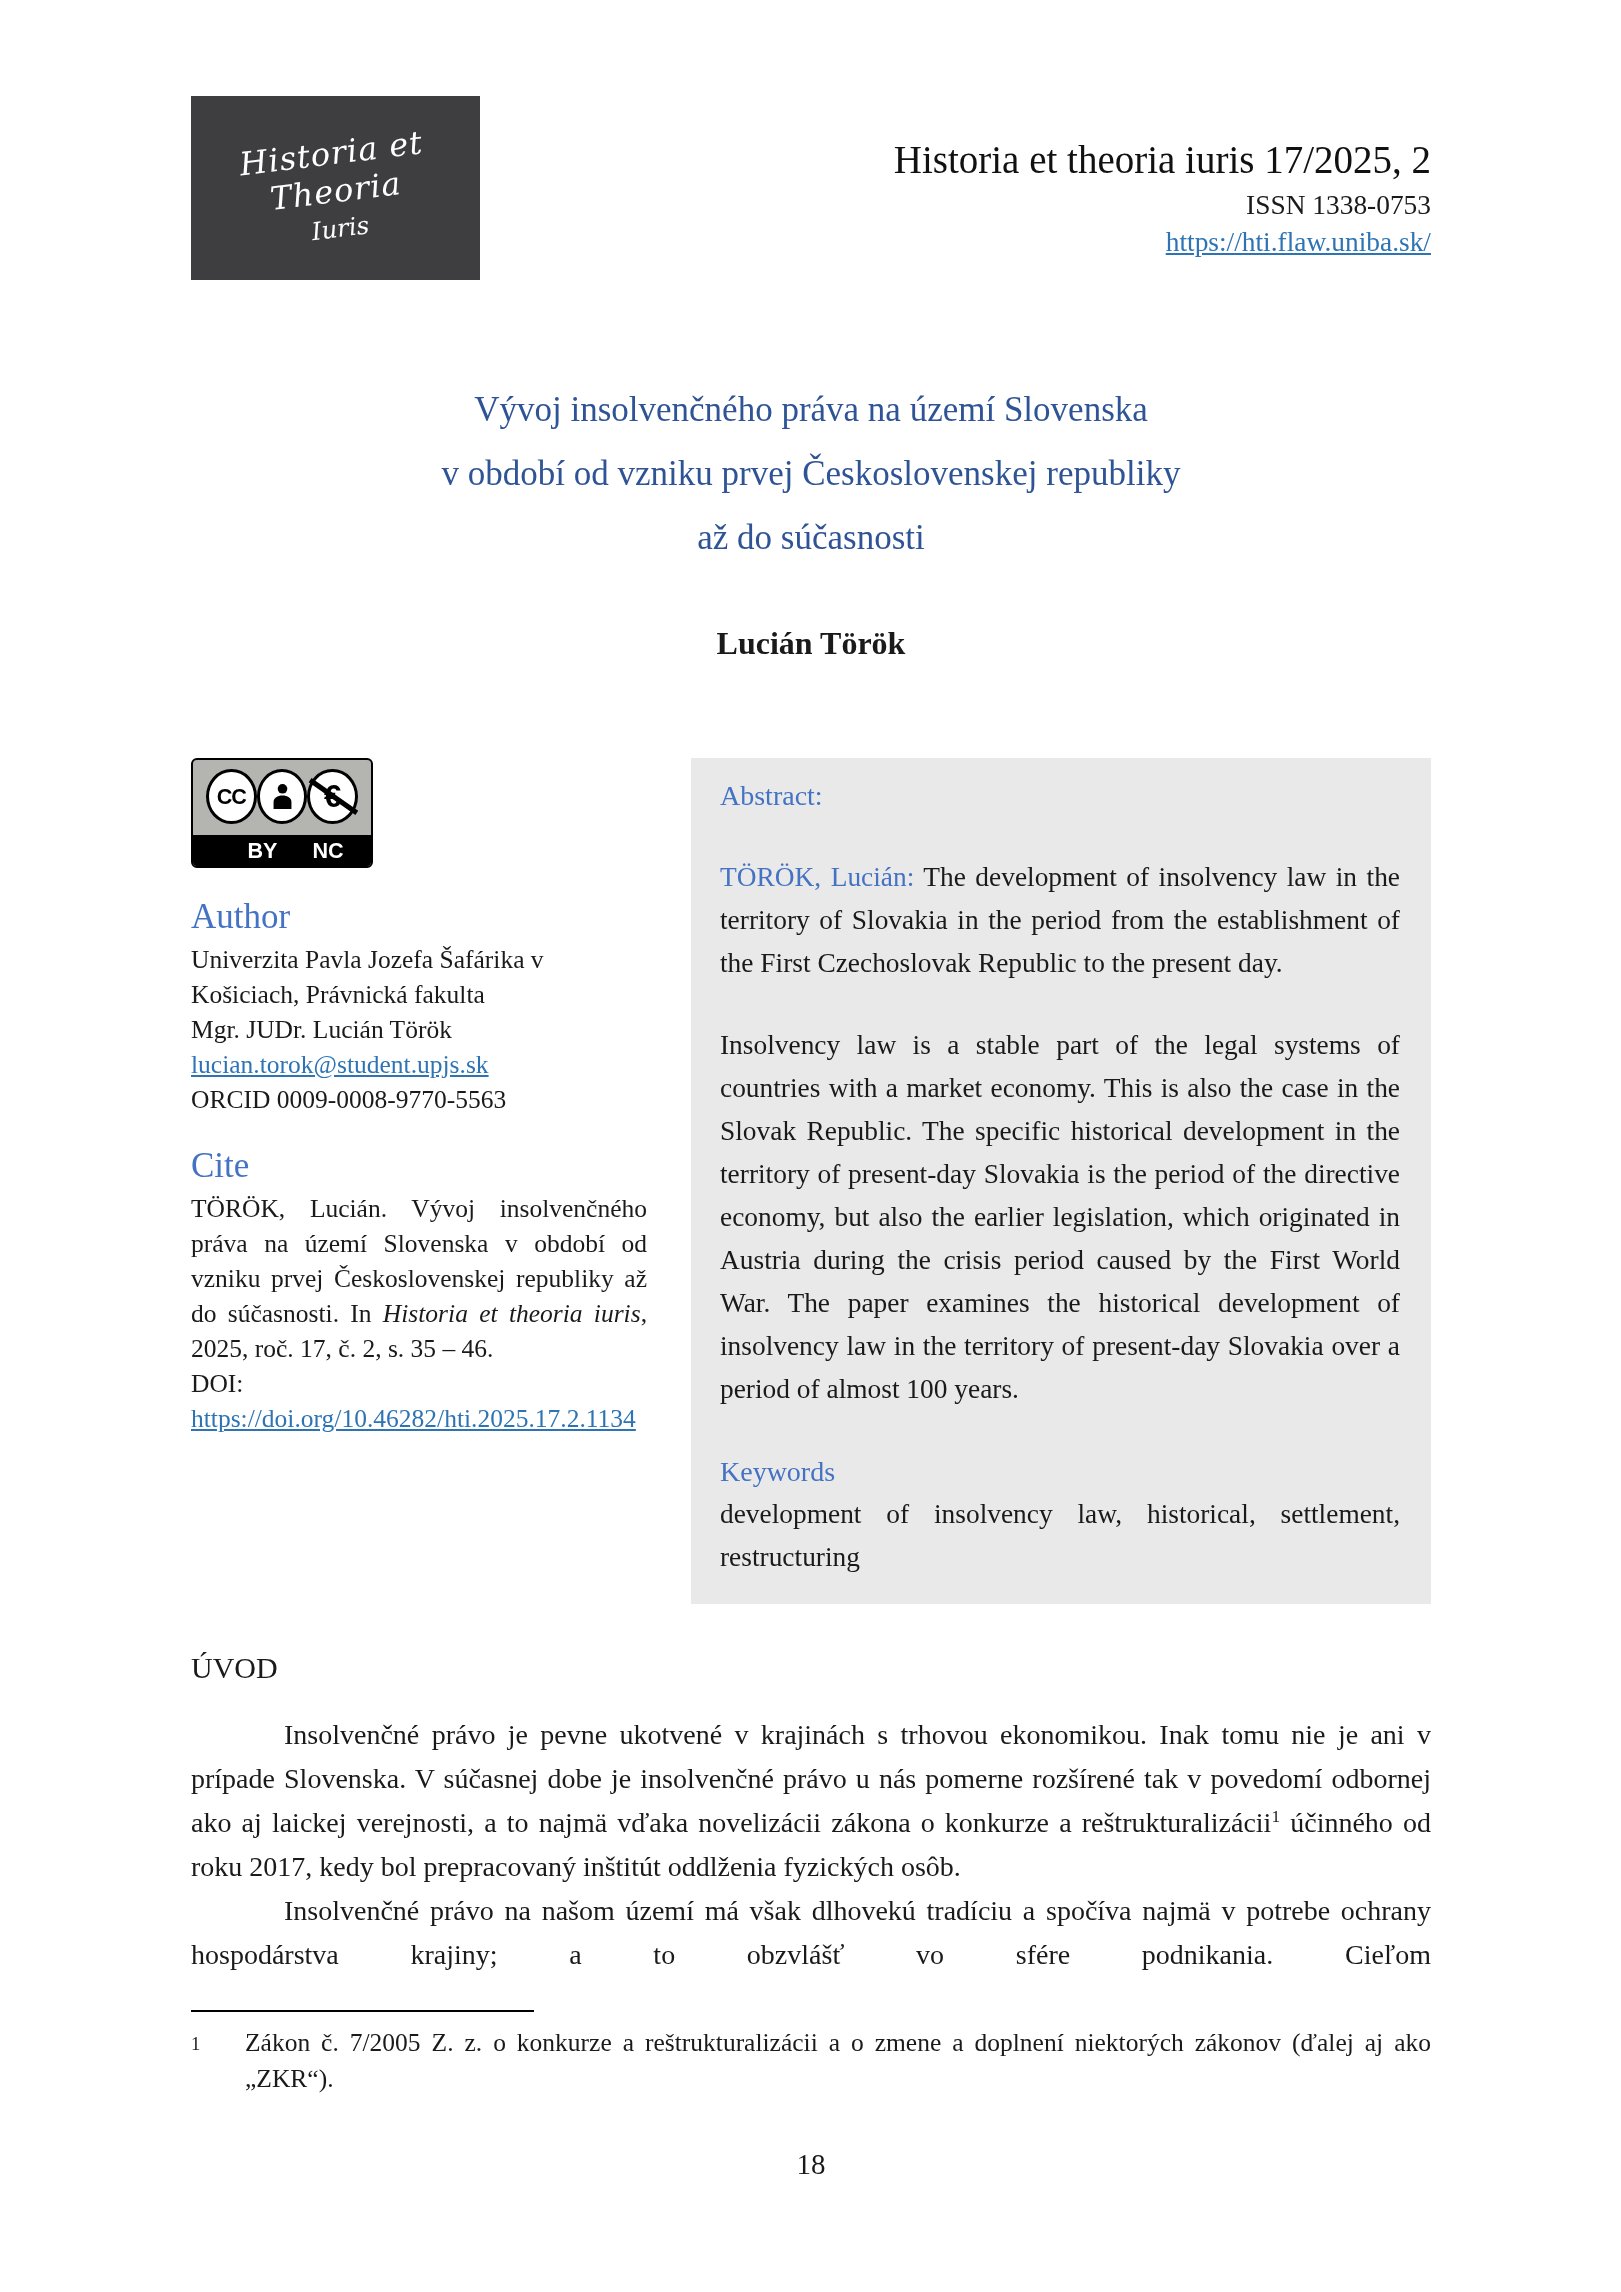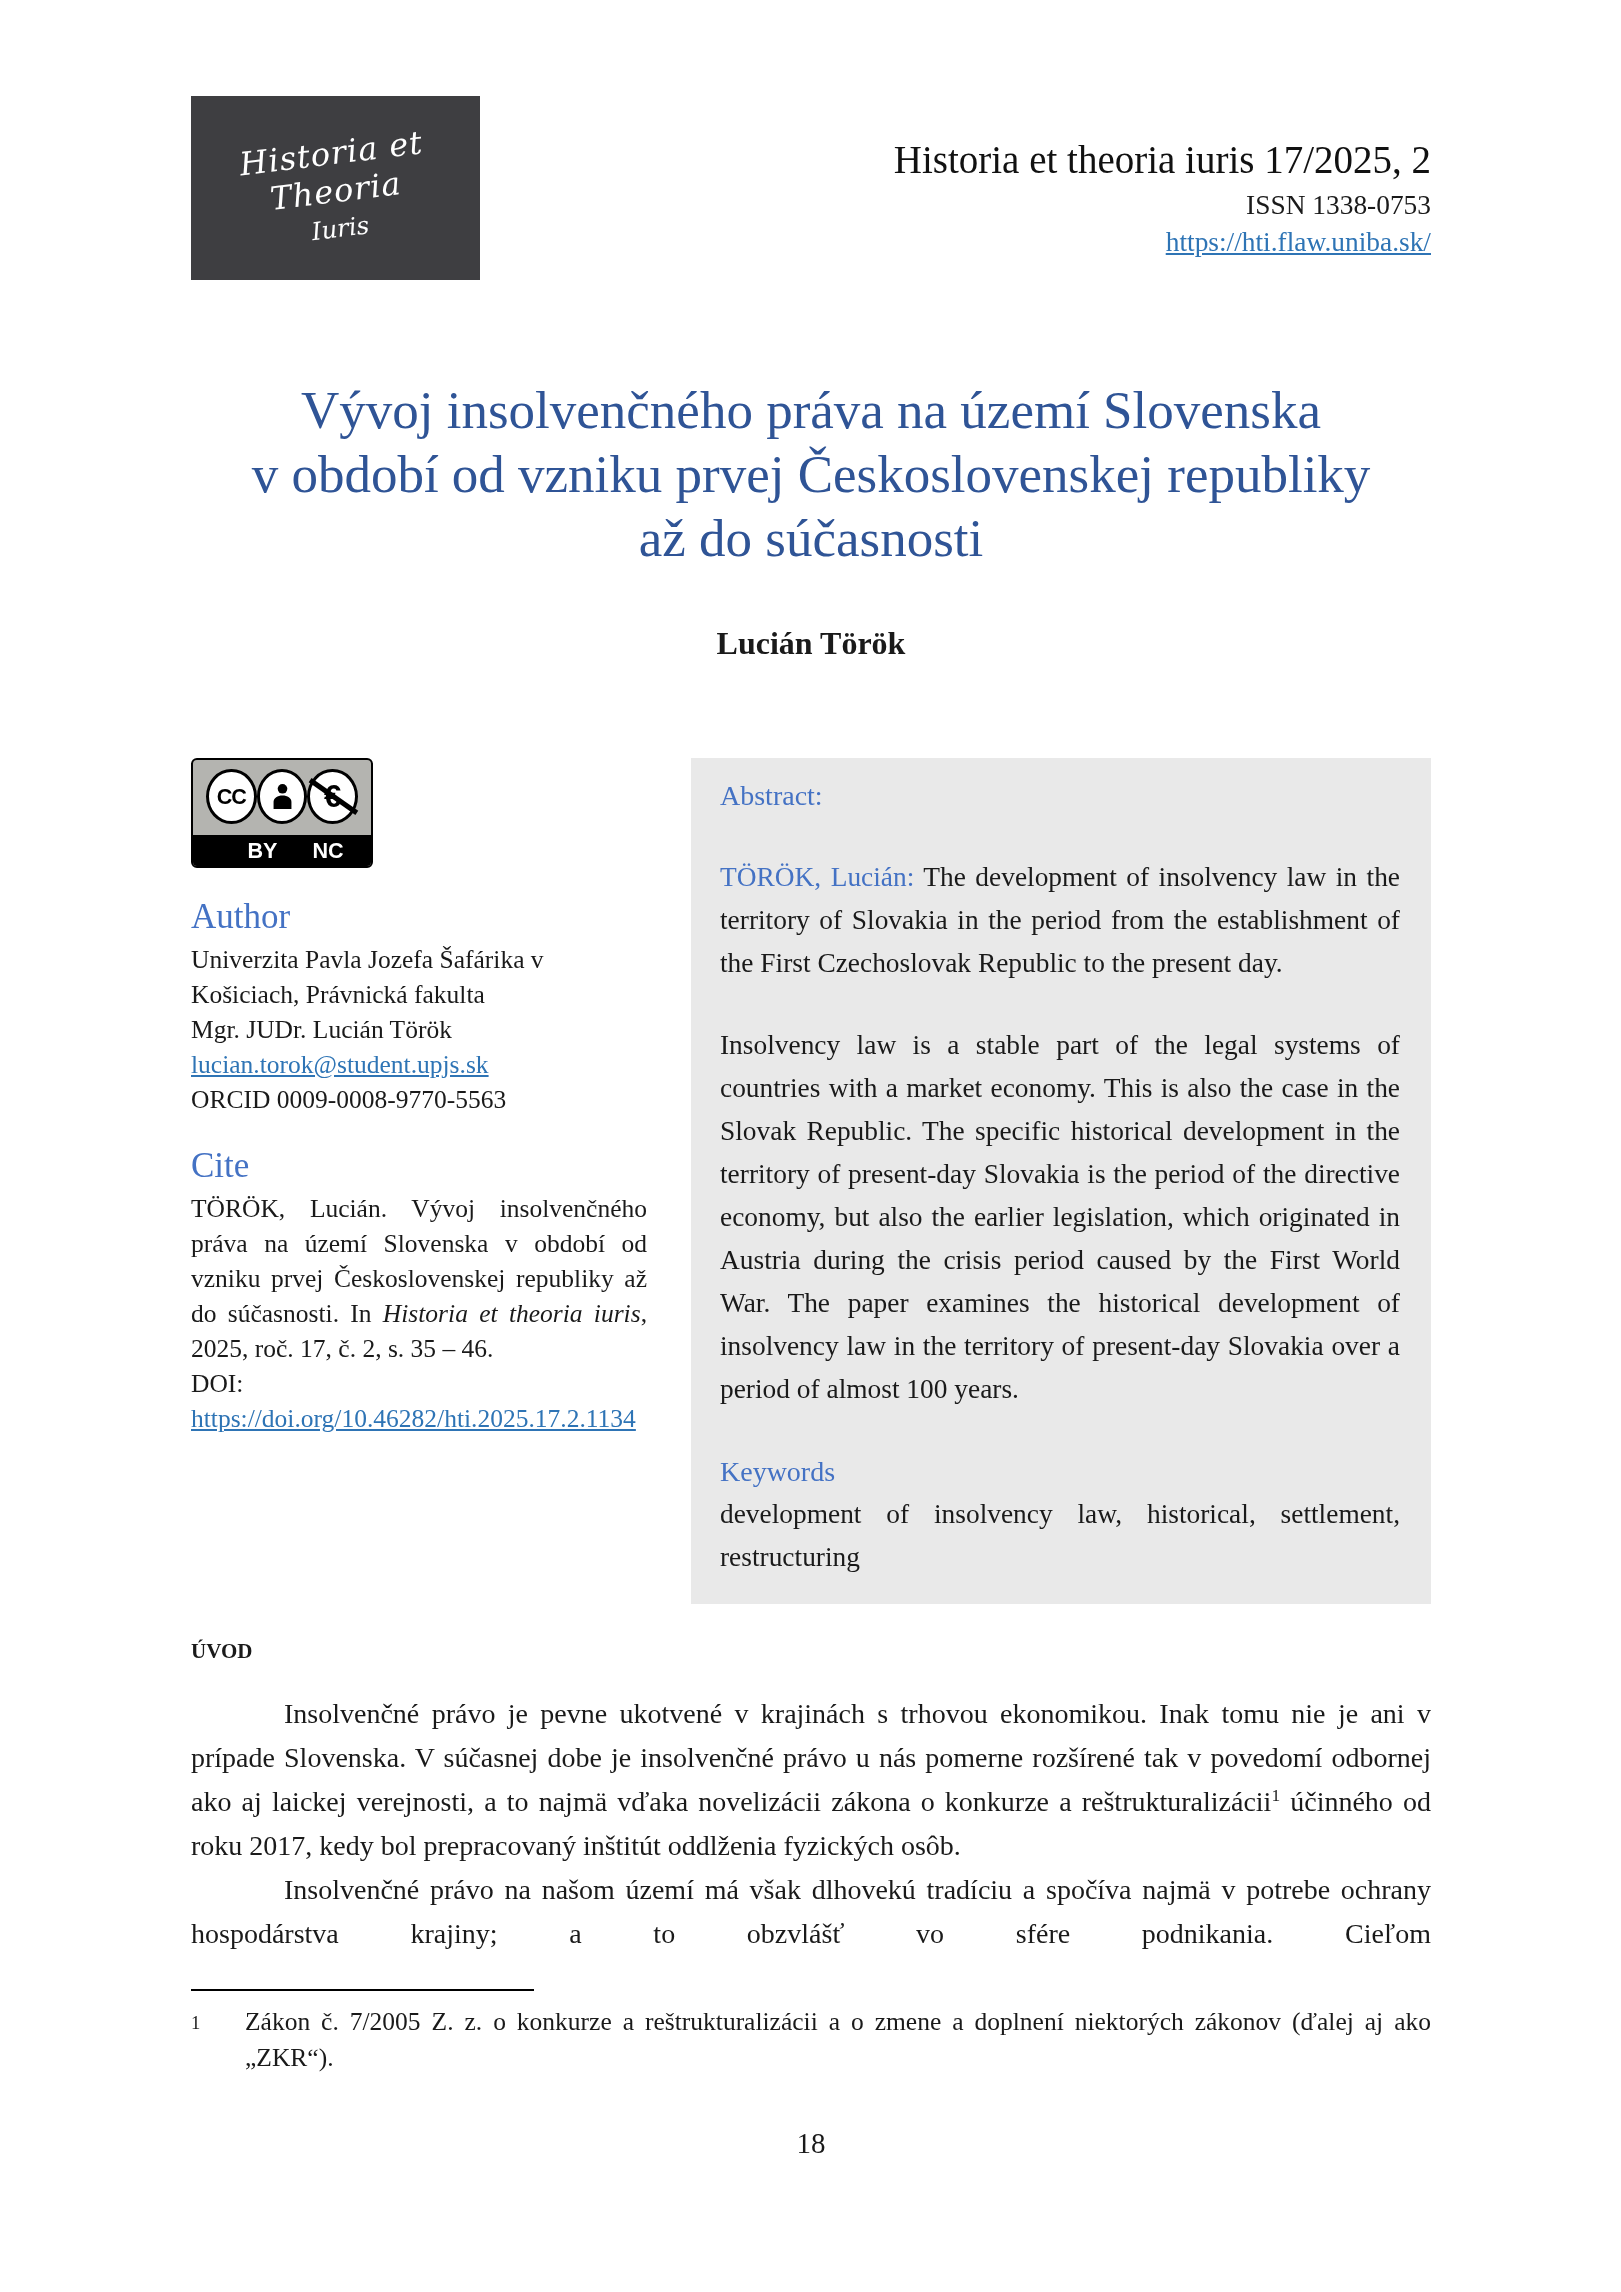--- a/index.html
+++ b/index.html
@@ -29,21 +29,21 @@
   .logo-line2 { font-size:24.5px; margin-top:3.9px; }
   .header-meta { text-align:right; padding-top:41px; }
   .journal-title { font-size:39px; color:#111; }
   .issn { font-size:27.4px; margin-top:7.8px; }
   .link { color:#2E74B5; text-decoration:underline; cursor:pointer; }
   .site-link { display:inline-block; font-size:27.4px; margin-top:5.9px; }
 
   
   .article-title {
     margin-top:98px; text-align:center; color:#2F5496;
-    font-weight:normal; font-size:53px; line-height:64px;
+    font-weight:normal; font-size:35px; line-height:64px;
   }
   .t-line { display:block; }
   .article-author { margin-top:55px; text-align:center; font-weight:bold; font-size:32px; }
 
   
   .cols { display:flex; gap:44px; align-items:flex-start; margin-top:96px; }
   .col-left { width:456px; flex:none; font-size:25.5px; line-height:35px; }
   .col-right {
     width:740px; flex:none; background:#E9E9E9;
     padding:15.7px 31px 25.5px 29px; font-size:27.4px; line-height:43px;
@@ -86,21 +86,21 @@
   .italic { font-style:italic; }
 
   
   .abs-heading { color:#4472C4; font-size:28px; font-weight:normal; }
   .abs-par { text-align:justify; margin-top:39px; }
   .author-label { color:#4472C4; }
   .kw-heading { color:#4472C4; font-size:28px; font-weight:normal; margin-top:39px; }
   .kw-text { text-align:justify; }
 
   
-  .intro-heading { margin-top:35px; font-size:21px; font-weight:bold; }
+  .intro-heading { margin-top:47px; font-size:30px; font-weight:normal; }
   .body-par {
     margin-top:27.4px; font-size:28px; line-height:44px;
     text-align:justify; text-indent:93px;
   }
   .body-par.tight { margin-top:0; }
   .force-last { text-align-last:justify; }
   sup.fn-ref { vertical-align:super; font-size:0.62em; line-height:0; }
 
   
   .fn-rule { margin-top:33px; width:343px; border-top:2px solid #000; }

